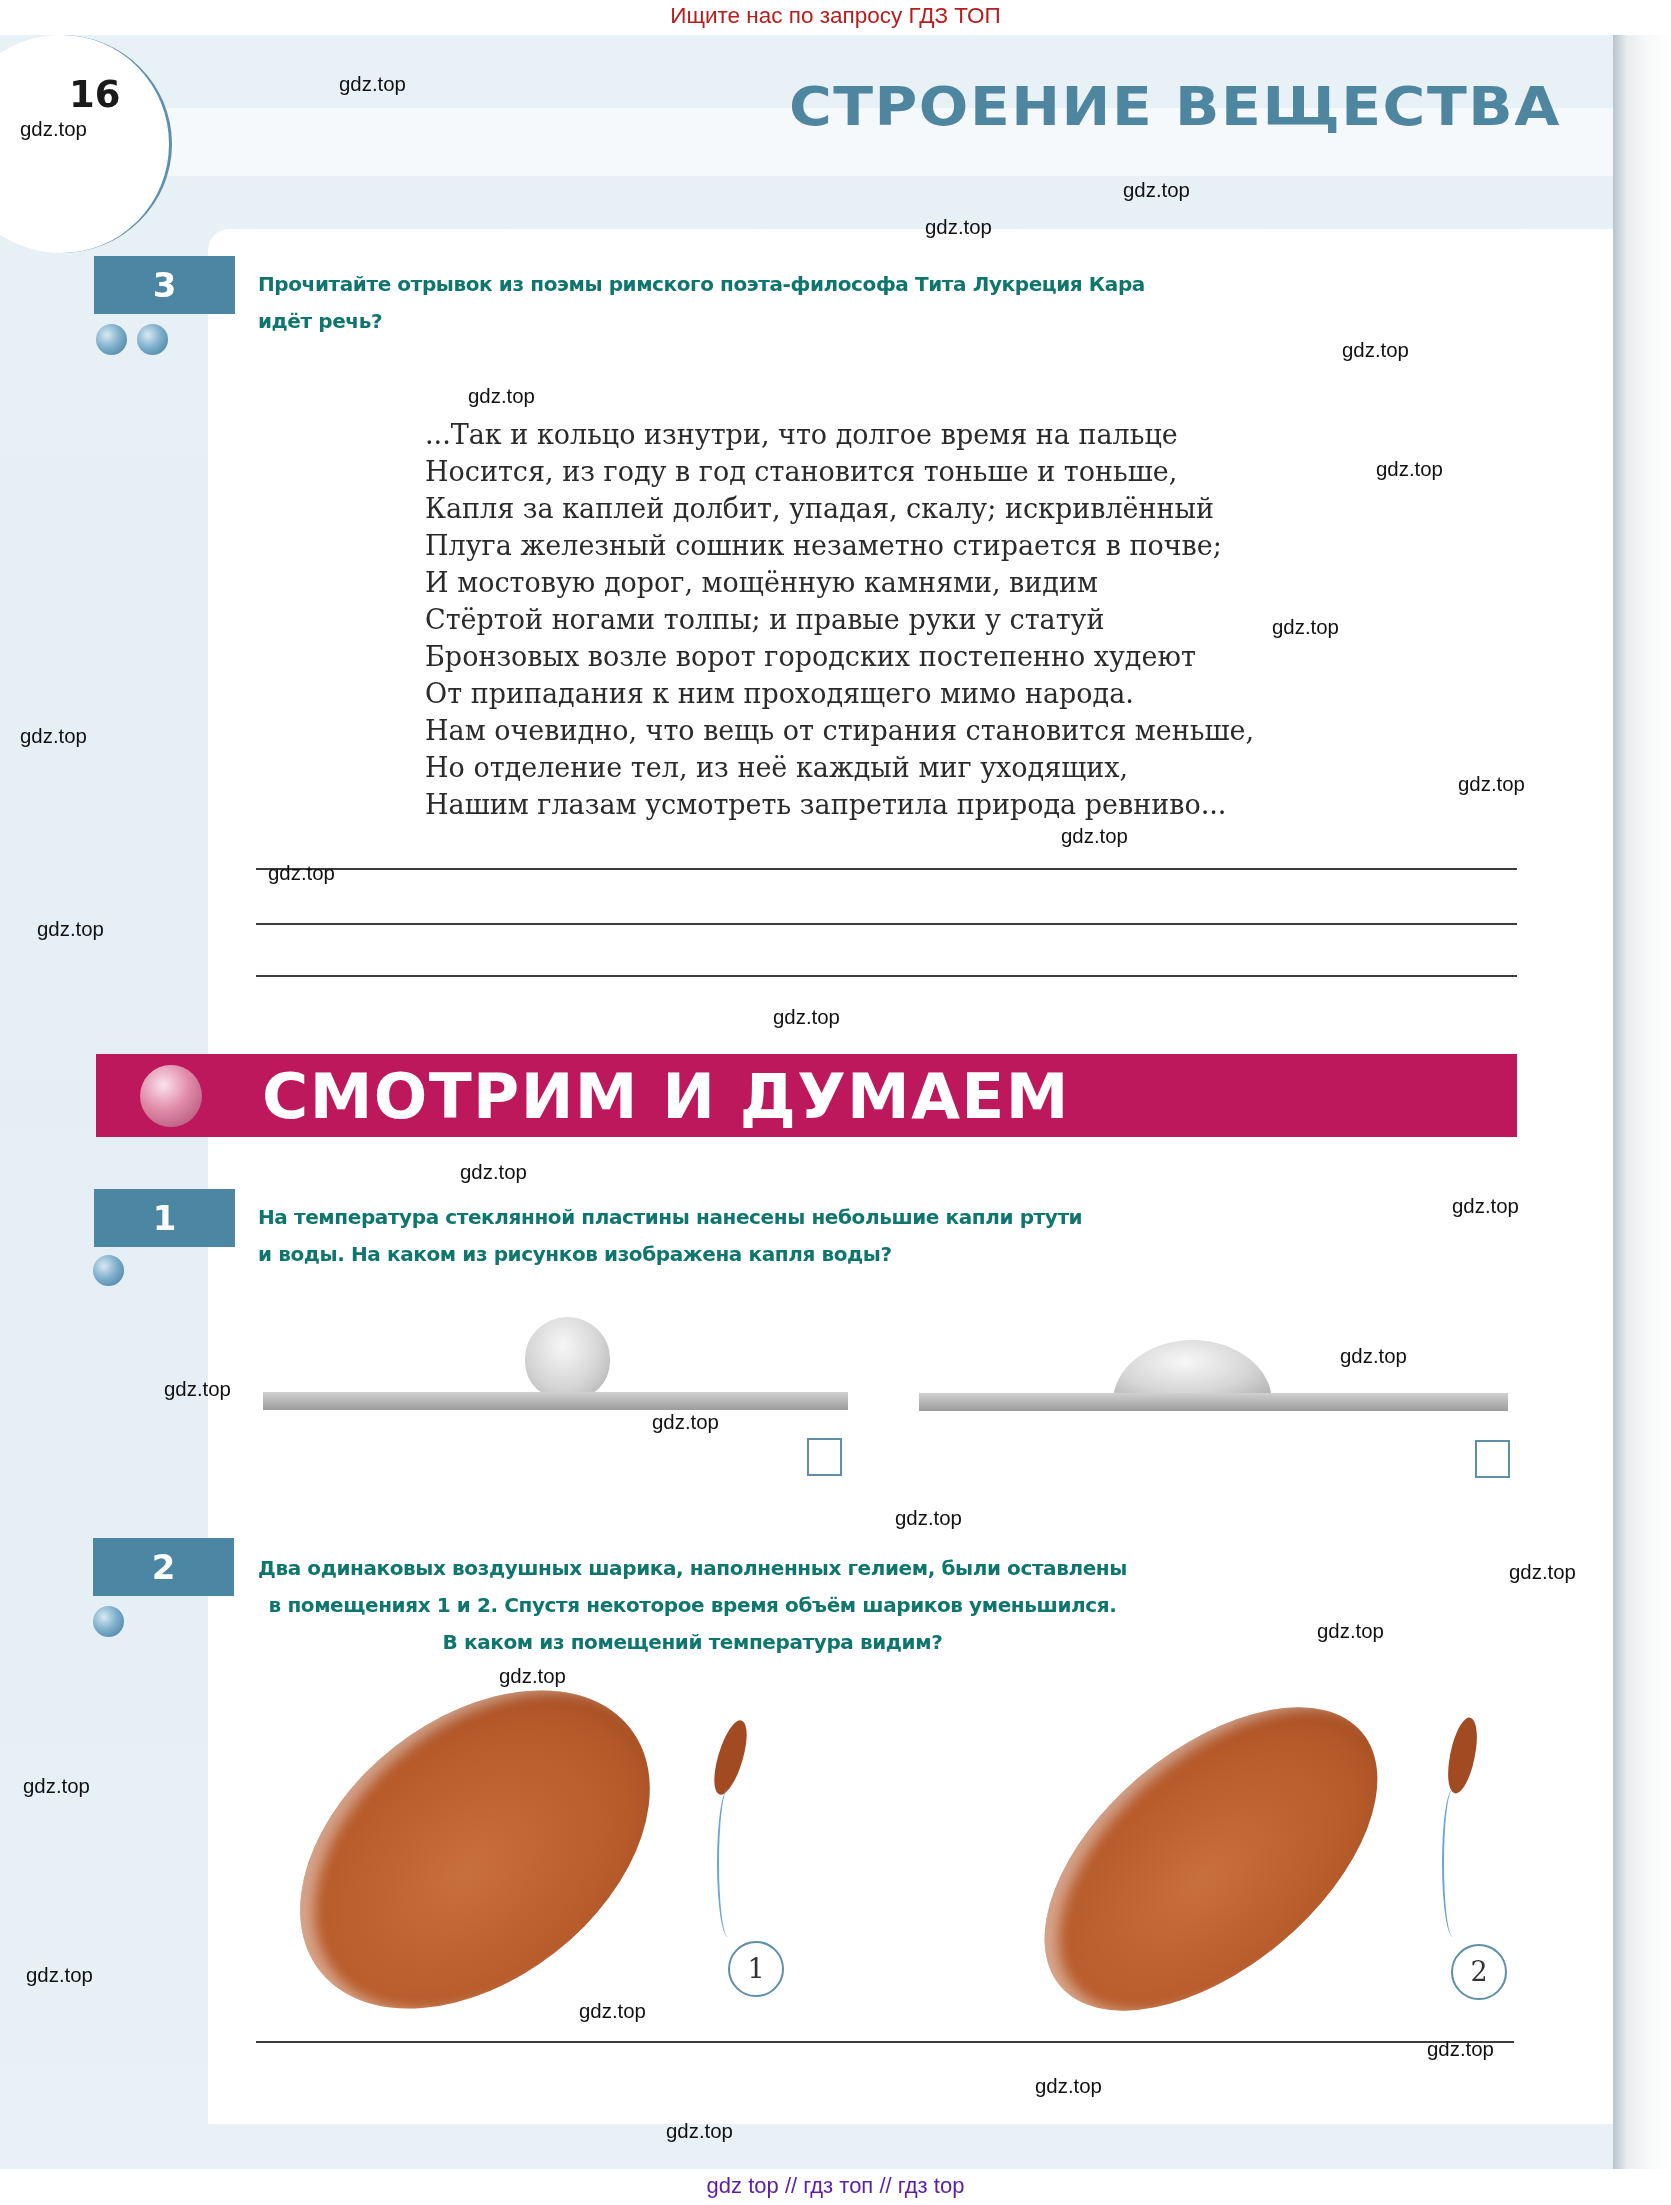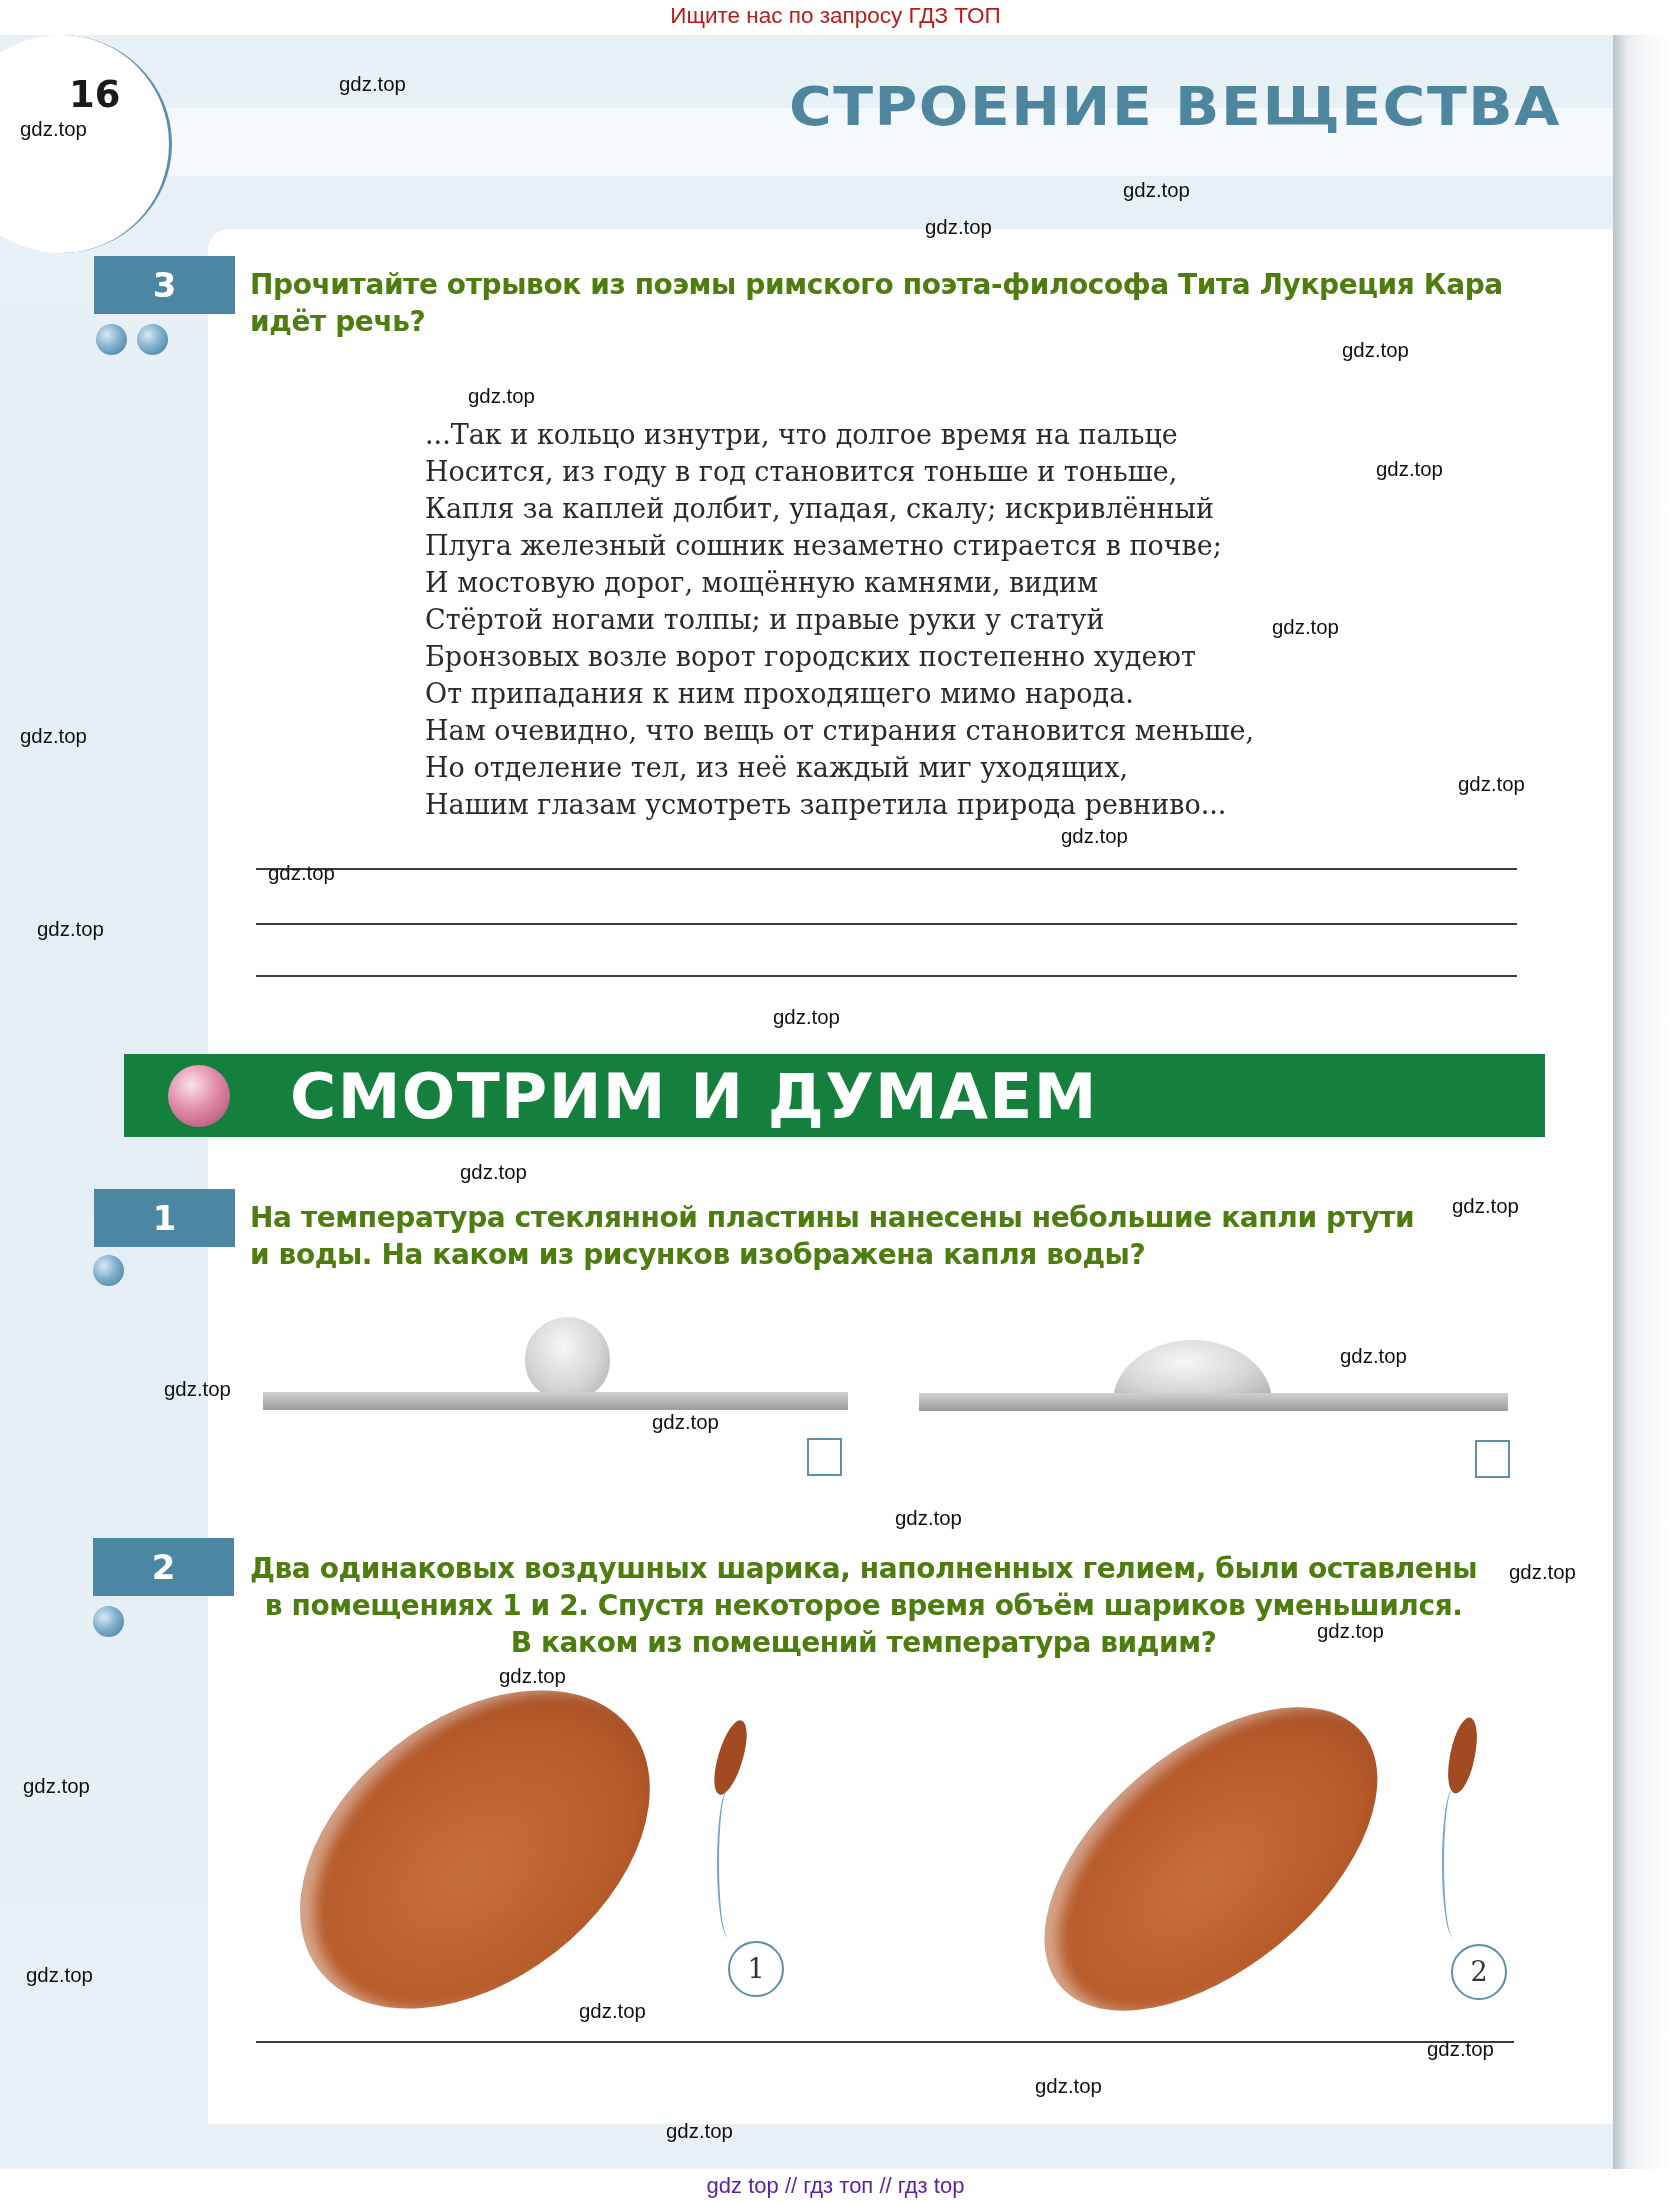--- a/index.html
+++ b/index.html
@@ -49,34 +49,33 @@
   .task-badge {
     position: absolute; width: 141px; height: 58px; background: #4b87a2;
     color: #ffffff; font-weight: bold; font-size: 34px; text-align: center;
     line-height: 58px; font-family: "DejaVu Sans", sans-serif;
   }
   .level-dot {
     position: absolute; width: 31px; height: 31px; border-radius: 50%;
     background: radial-gradient(circle at 35% 35%, #d8e9f3 0%, #7fb0cc 45%, #3f7896 100%);
   }
   .task-text {
-    position: absolute; left: 250px; font-size: 28px; font-weight: bold; color: #4d7c0f;
+    position: absolute; left: 258px; font-size: 20px; font-weight: bold; color: #0f766e;
     line-height: 37px; font-family: "DejaVu Sans", sans-serif; letter-spacing: -0.4px;
   }
   .poem {
     position: absolute; left: 425px; top: 416px; font-family: "DejaVu Serif", serif;
     font-size: 27px; color: #2a2a2a; line-height: 37px; white-space: pre;
   }
   .answer-line {
     position: absolute; height: 2.1px; background: #3c3c3c;
   }
   .section-banner {
     position: absolute; left: 96px; top: 1054px; width: 1421px; height: 83px;
-    background: #15803d;
-    margin-left: 28px;
+    background: #be185d;
   }
   .section-ball {
     position: absolute; left: 44px; top: 11.3px; width: 62px; height: 62px; border-radius: 50%;
     background: radial-gradient(circle at 38% 32%, #fbe2ec 0%, #e08aa8 45%, #a84b6e 100%);
   }
   .section-title {
     position: absolute; left: 166px; top: 5.6px; font-size: 63px; font-weight: bold;
     color: #ffffff; letter-spacing: 1.4px; font-family: "DejaVu Sans", sans-serif;
   }
   .plate {

